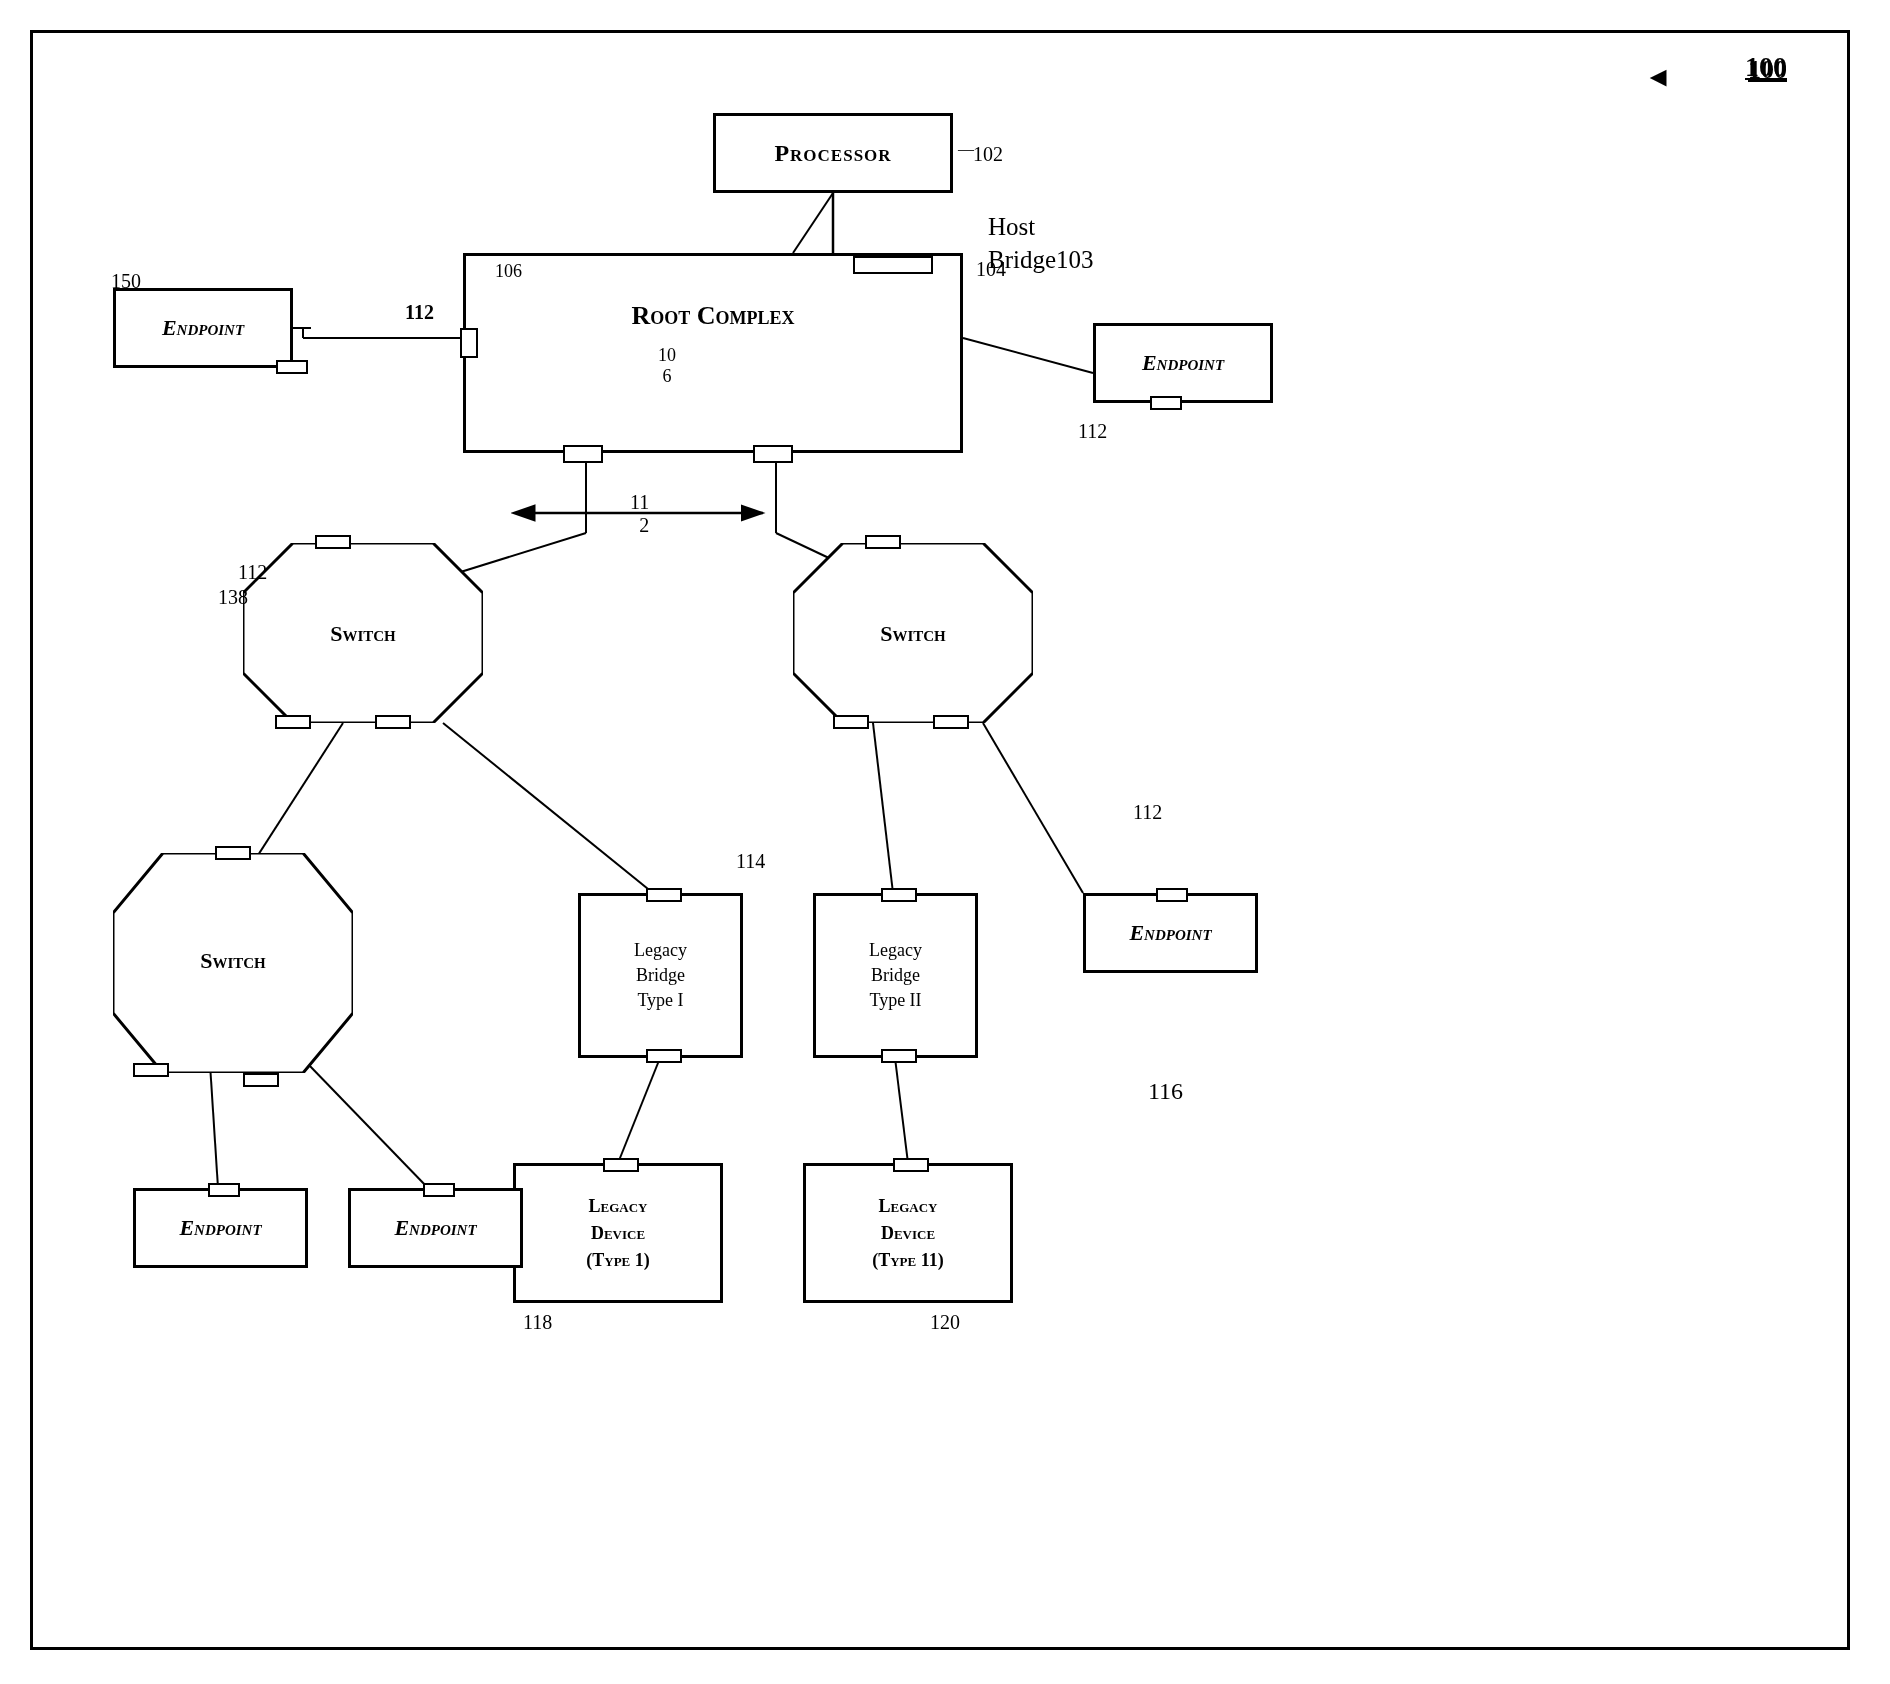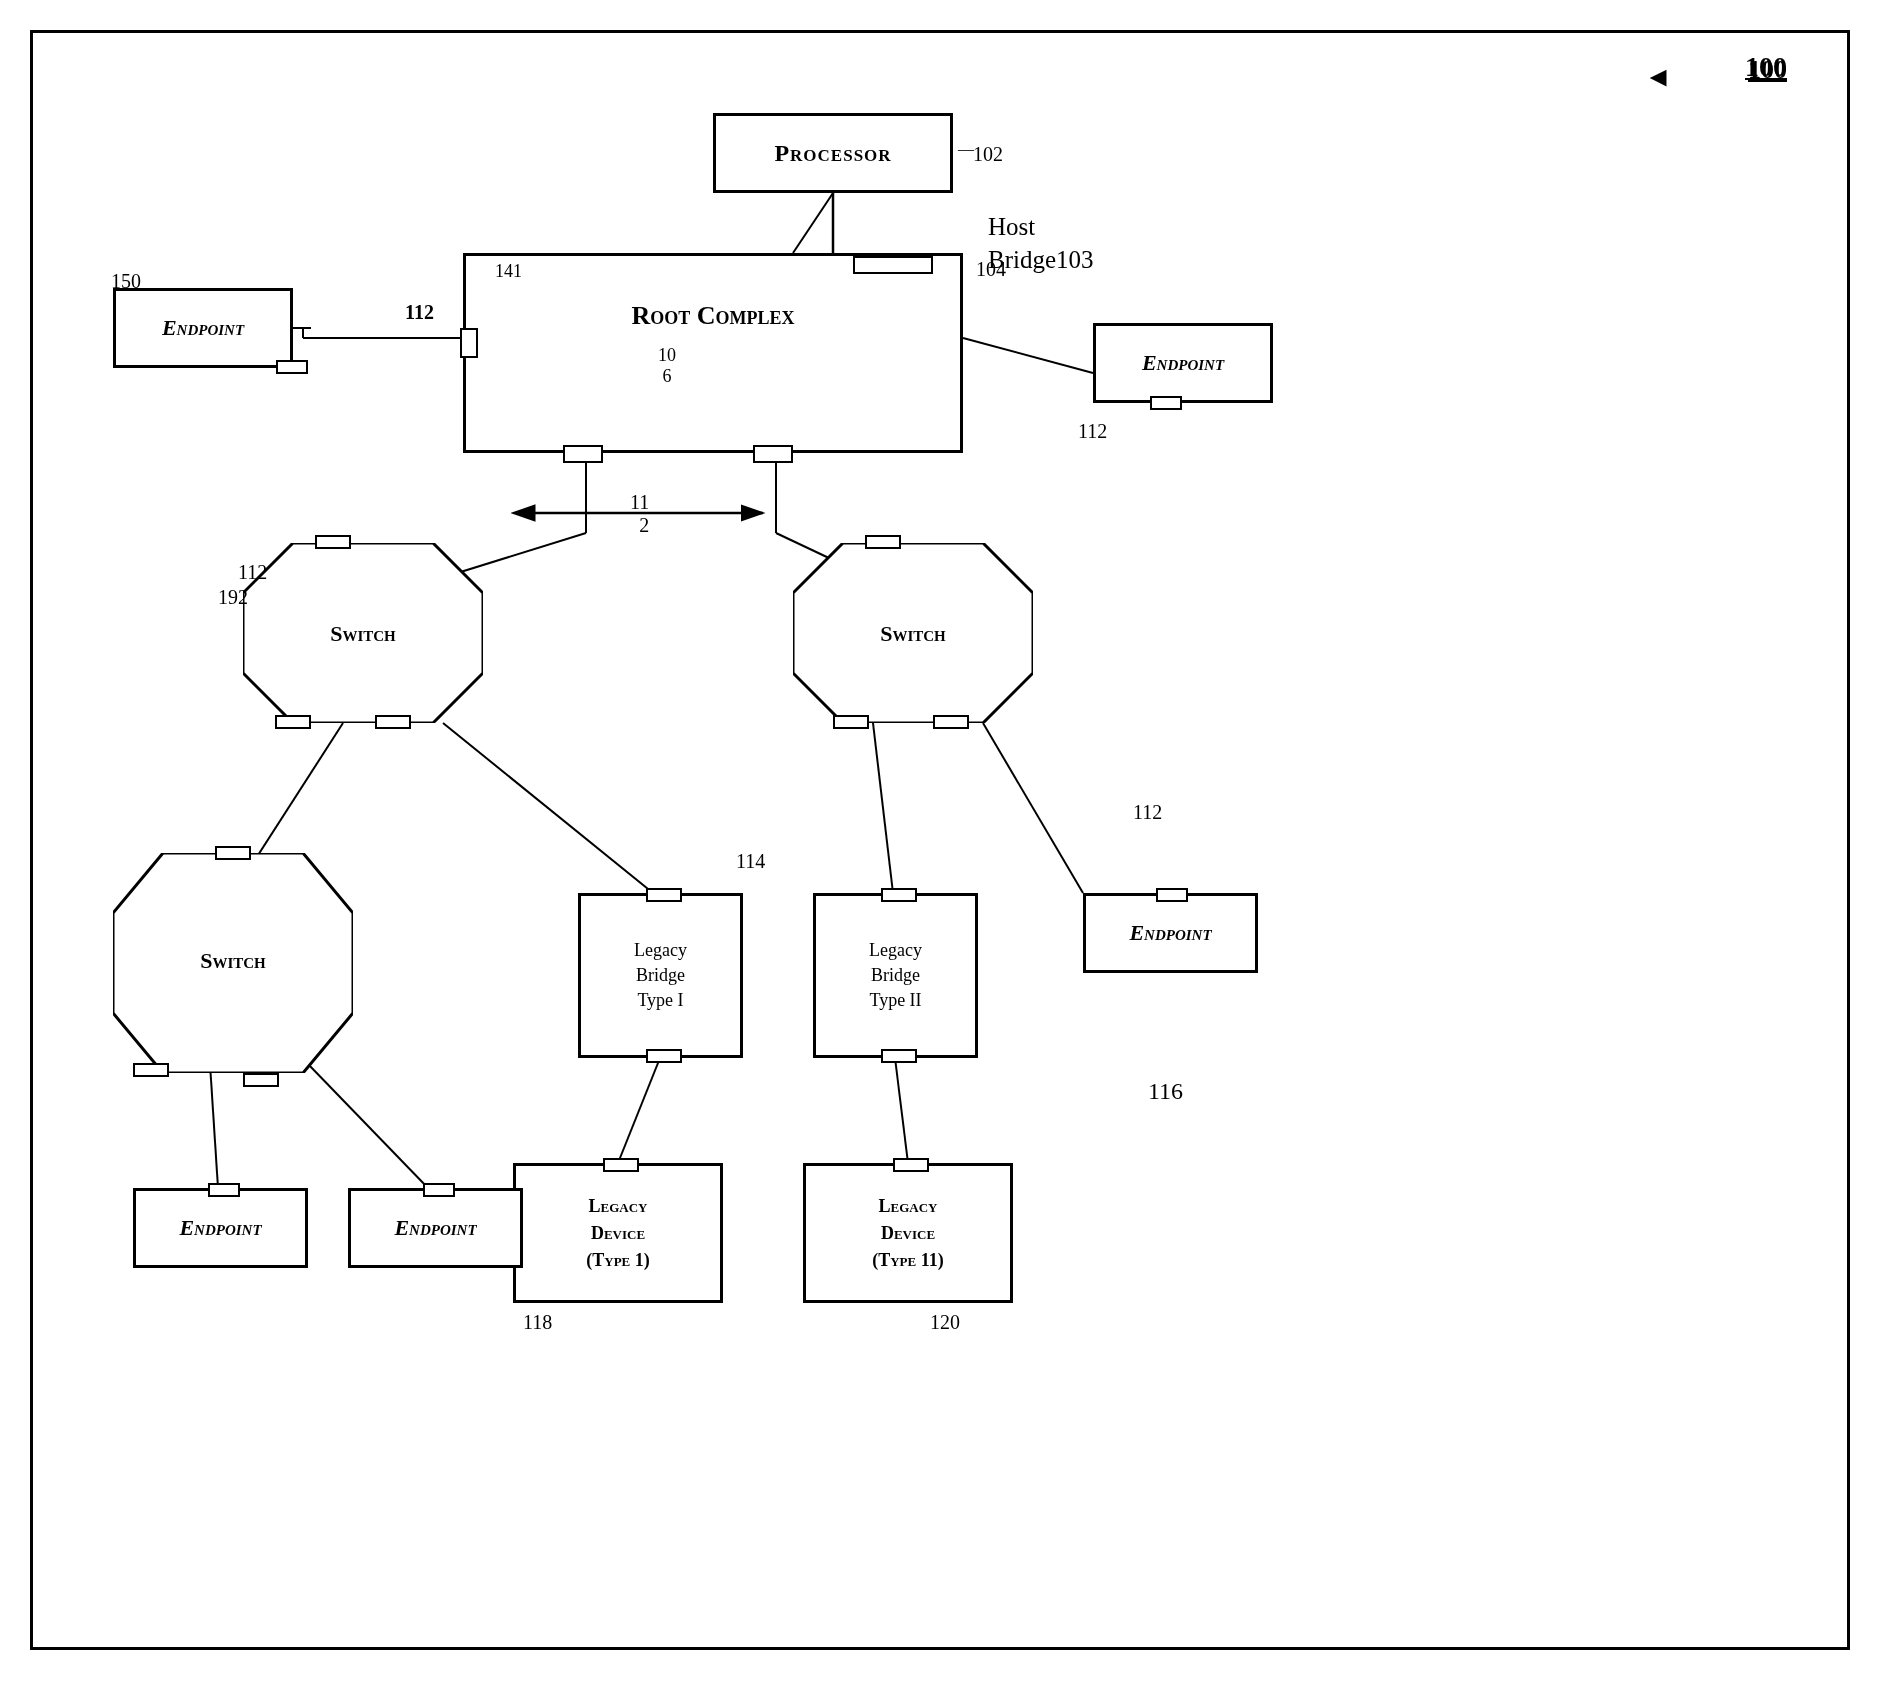--- a/index.html
+++ b/index.html
@@ -314,21 +314,21 @@
 
   <div style="position:absolute; top:107px; left:925px; font-size:16px;">—</div>
 
   <div style="position:absolute; top:178px; left:955px; font-size:25px; line-height:1.3;">
     <span>Host<br>Bridge103</span>
   </div>
 
   <div class="root-complex-box">
   </div>
 
-  <div style="position:absolute; top:228px; left:462px; font-size:18px;">141</div>
+  <div style="position:absolute; top:228px; left:462px; font-size:18px;">106</div>
 
   <div class="port-small rc-port-top-right"></div>
 
   <div style="position:absolute; top:225px; left:943px; font-size:20px;">104</div>
 
   <div class="root-complex-label">Root Complex</div>
 
   <div style="position:absolute; top:312px; left:625px; font-size:18px; text-align:center;">10<br>6</div>
 
   <div class="port-small rc-port-side"></div>
@@ -352,21 +352,21 @@
 
   <div style="position:absolute; top:387px; left:1045px; font-size:20px;">112</div>
 
   <div style="position:absolute; top:458px; left:597px; font-size:20px; text-align:right;">11<br>2</div>
 
   <svg style="position:absolute; top:510px; left:210px; width:240px; height:180px;">
     <polygon points="50,0 190,0 240,50 240,130 190,180 50,180 0,130 0,50" fill="white" stroke="black" stroke-width="3"></polygon>
     <text x="120" y="98" text-anchor="middle" font-family="Times New Roman" font-size="22" font-variant="small-caps" font-weight="bold">Switch</text>
   </svg>
 
-  <div style="position:absolute; top:553px; left:185px; font-size:20px;">192</div>
+  <div style="position:absolute; top:553px; left:185px; font-size:20px;">138</div>
 
   <div class="sw-port" style="position:absolute; top:502px; left:282px;"></div>
   <div class="sw-port" style="position:absolute; top:682px; left:242px;"></div>
   <div class="sw-port" style="position:absolute; top:682px; left:342px;"></div>
 
   <svg style="position:absolute; top:510px; left:760px; width:240px; height:180px;">
     <polygon points="50,0 190,0 240,50 240,130 190,180 50,180 0,130 0,50" fill="white" stroke="black" stroke-width="3"></polygon>
     <text x="120" y="98" text-anchor="middle" font-family="Times New Roman" font-size="22" font-variant="small-caps" font-weight="bold">Switch</text>
   </svg>
 

